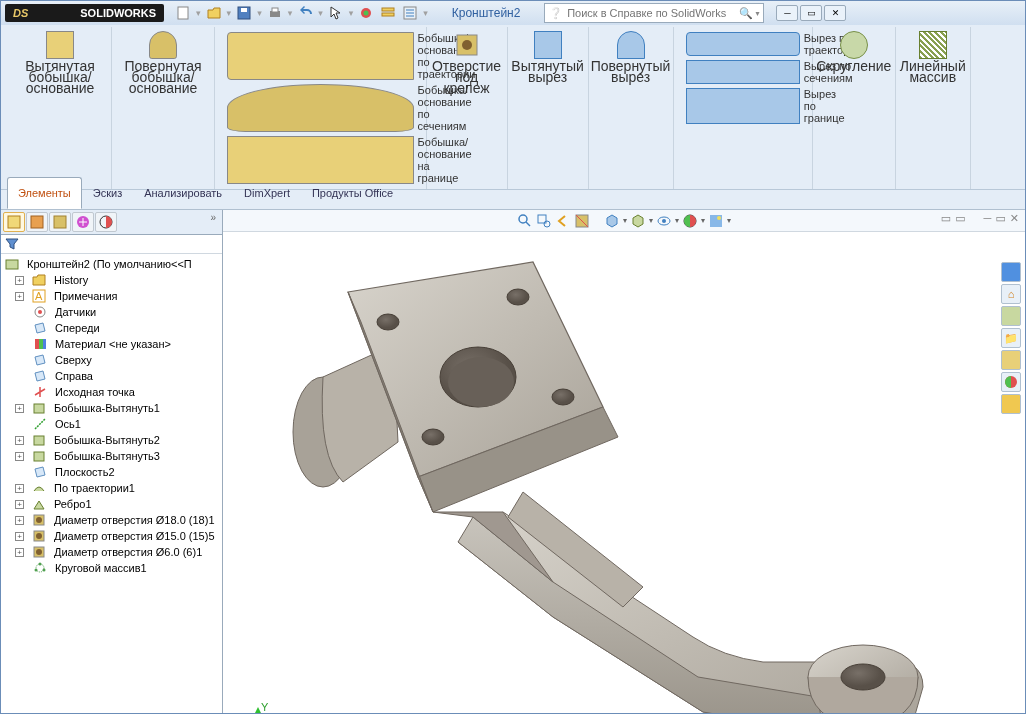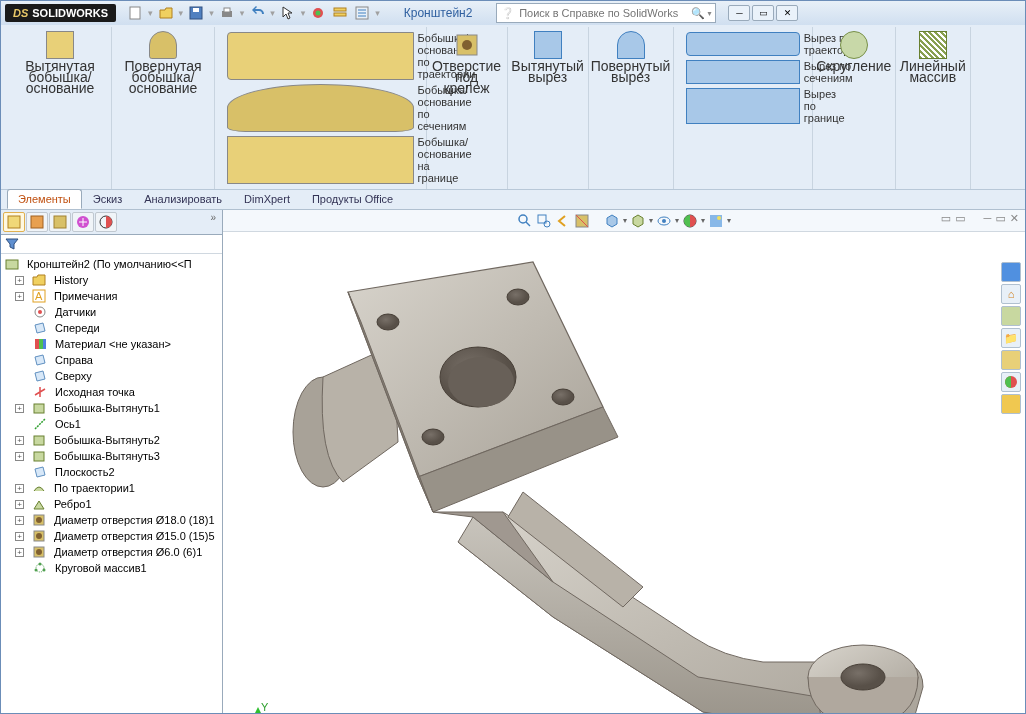--- a/index.html
+++ b/index.html
@@ -1,39 +1,39 @@
 <!DOCTYPE html>
 <html><head>
 <meta charset="utf-8">
 <style>
 * { margin: 0; padding: 0; box-sizing: border-box; font-family: "Segoe UI", Tahoma, sans-serif; font-size: 11px; }
 body { width: 1026px; height: 714px; background: #d8e4f0; overflow: hidden; border: 1px solid #6b8db8; }
 .titlebar { height: 24px; background: linear-gradient(#e8f0f8,#d0dff0); display: flex; align-items: center; padding: 0 4px; }
-.logo { background: #1a1a1a; color: #fff; padding: 3px 8px; font-weight: bold; font-size: 10px; display: flex; align-items: center; border-radius: 2px; }
+.logo { background: #1a1a1a; color: #fff; padding: 3px 8px; font-weight: bold; font-size: 10px; display: flex; align-items: center; border-radius: 2px; gap: 48px; }
 .logo-ds { color: #e8c868; margin-right: 4px; font-style: italic; }
 .top-toolbar { display: flex; align-items: center; gap: 4px; margin-left: 10px; flex: 1; }
 .tb-icon { width: 18px; height: 18px; display: inline-flex; align-items: center; justify-content: center; border-radius: 2px; cursor: pointer; }
 .tb-sep { color: #a0a0a0; font-size: 9px; }
 .doc-title { font-size: 12px; color: #3060a0; margin: 0 20px; }
 .search-box { display: flex; align-items: center; background: #fff; border: 1px solid #9ab; padding: 1px 4px; width: 220px; height: 20px; }
 .search-box input { border: none; outline: none; flex: 1; font-size: 11px; color: #888; }
 .win-btns { display: flex; gap: 2px; margin-left: 8px; }
 .win-btn { width: 22px; height: 16px; border: 1px solid #9ab; background: #eaf2fa; border-radius: 2px; display: flex; align-items: center; justify-content: center; font-size: 9px; cursor: pointer; }
 
 .ribbon { background: #e4edf7; border-bottom: 1px solid #b8c8d8; display: flex; padding: 2px 8px 0 8px; min-height: 66px; }
 .ribbon-group { display: flex; flex-direction: column; align-items: center; padding: 2px 6px; border-right: 1px solid #c8d4e0; }
 .ribbon-big { display: flex; flex-direction: column; align-items: center; width: 90px; cursor: pointer; padding: 2px; }
 .rb-icon { width: 28px; height: 28px; margin-bottom: 2px; }
 .rb-label { font-size: 14px; text-align: center; line-height: 11px; color: #333; }
 .ribbon-list { display: flex; flex-direction: column; gap: 2px; padding: 2px 4px; }
 .ribbon-item { display: flex; align-items: center; gap: 4px; font-size: 10px; color: #333; cursor: pointer; padding: 1px 2px; }
 .ri-icon { width: 16px; height: 16px; flex-shrink: 0; }
 
 .tabs { background: #e4edf7; display: flex; border-bottom: 1px solid #b0c0d0; height: 20px; align-items: flex-end; padding-left: 6px; }
-.tab { padding: 3px 10px; font-size: 11px; color: #335; cursor: pointer; border: 1px solid transparent; }
+.tab { padding: 9px 10px; font-size: 11px; color: #335; cursor: pointer; border: 1px solid transparent; }
 .tab.active { background: #fff; border: 1px solid #9ab; border-bottom: 1px solid #fff; border-radius: 3px 3px 0 0; color: #c05010; }
 
 .main { display: flex; height: 571px; }
 .sidebar { width: 222px; background: #fff; border-right: 1px solid #9ab; display: flex; flex-direction: column; }
 .side-tabs { display: flex; background: #e4edf7; border-bottom: 1px solid #9ab; padding: 2px; gap: 1px; }
 .side-tab { width: 22px; height: 20px; border: 1px solid #c0c8d0; background: #f0f4f8; display: flex; align-items: center; justify-content: center; cursor: pointer; border-radius: 2px; }
 .side-tab.active { background: #fff8e0; border-color: #e0b050; }
 .side-nav { display: flex; justify-content: flex-end; padding: 0 4px; }
 .filter-bar { padding: 2px 4px; border-bottom: 1px solid #d0d8e0; }
 .filter-icon { width: 14px; height: 14px; color: #4080c0; cursor: pointer; }
@@ -331,28 +331,28 @@
             <rect x="6" y="2" width="4" height="10" fill="#50c050"></rect>
             <rect x="10" y="2" width="3" height="10" fill="#5080e0"></rect>
           </svg>
           <span>Материал &lt;не указан&gt;</span>
         </div>
       <div class="tree-row tr-indent1">
           <span class="pin"></span>
           <svg class="tr-icon" width="14" height="14">
             <path d="M2 4l8-2 2 8-8 2z" fill="#d8e8f8" stroke="#6090c0"></path>
           </svg>
+          <span>Сверху</span>
+        </div>
+      <div class="tree-row tr-indent1">
+          <span class="pin"></span>
+          <svg class="tr-icon" width="14" height="14">
+            <path d="M2 4l8-2 2 8-8 2z" fill="#d8e8f8" stroke="#6090c0"></path>
+          </svg>
           <span>Справа</span>
-        </div>
-      <div class="tree-row tr-indent1">
-          <span class="pin"></span>
-          <svg class="tr-icon" width="14" height="14">
-            <path d="M2 4l8-2 2 8-8 2z" fill="#d8e8f8" stroke="#6090c0"></path>
-          </svg>
-          <span>Сверху</span>
         </div>
       <div class="tree-row tr-indent1">
           <span class="pin"></span>
           <svg class="tr-icon" width="14" height="14">
             <path d="M7 2v10M2 10l10-6" stroke="#e05050" stroke-width="1.5"></path>
           </svg>
           <span>Исходная точка</span>
         </div>
       <div class="tree-row tr-indent1">
           <div class="tr-exp">+</div>

